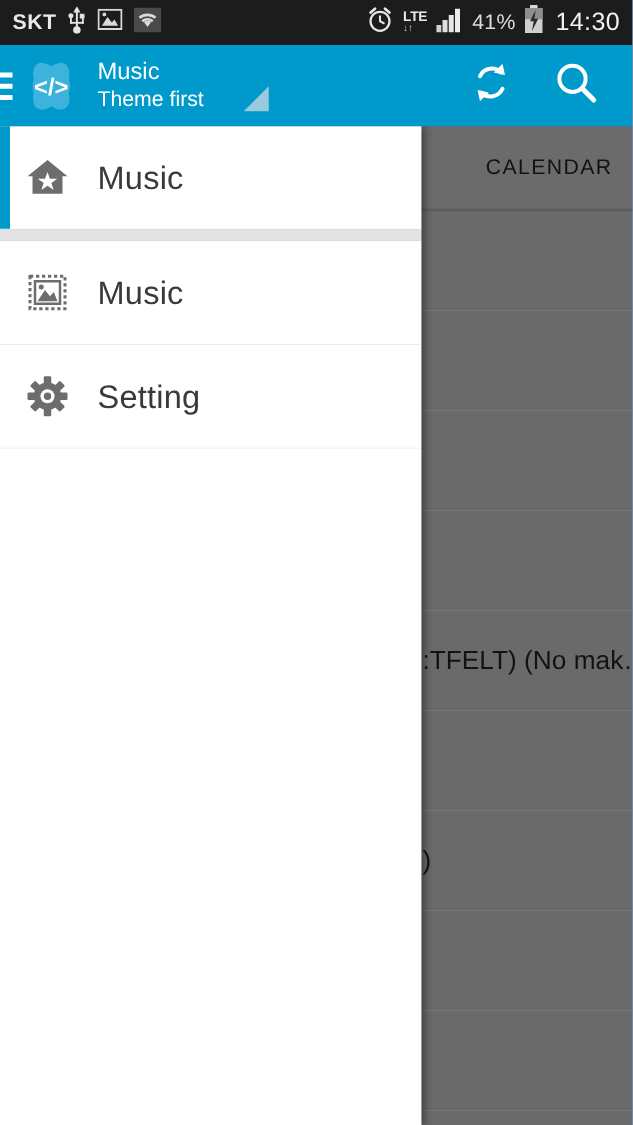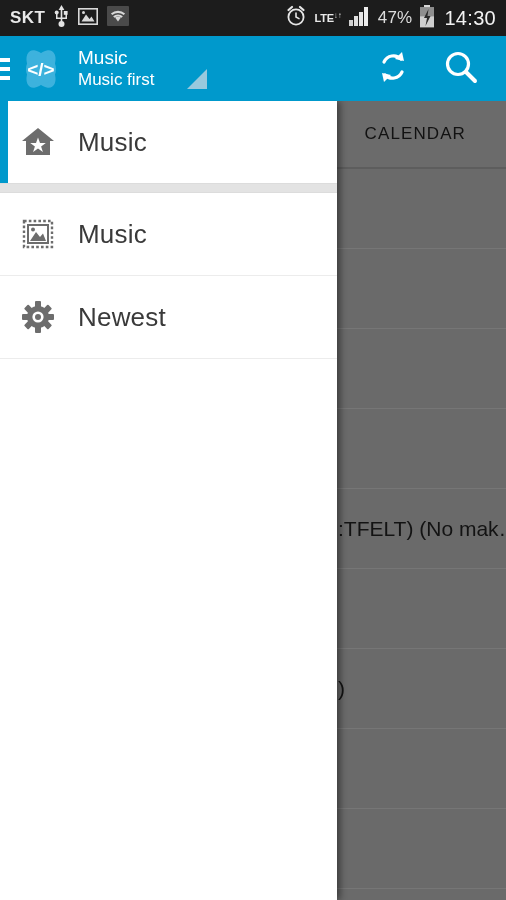--- a/index.html
+++ b/index.html
@@ -24,21 +24,21 @@
     display:flex; align-items:center;
     padding:0 10px;
     color:#e8e8e8;
   }
   .sb-left { display:flex; align-items:center; gap:9px; }
   .sb-right { display:flex; align-items:center; gap:7px; margin-left:auto; }
   .sb-carrier { font-size:17px; font-weight:bold; letter-spacing:.4px; color:#e9e9e9; }
   .sb-ico { display:block; }
   .sb-pct { font-size:17px; color:#dcdcdc; letter-spacing:.2px; }
   .sb-time { font-size:20px; color:#f2f2f2; letter-spacing:.3px; margin-left:2px; }
-  .lte-wrap { display:flex; align-items:flex-start; line-height:1; }
+  .lte-wrap { display:flex; flex-direction:column; align-items:flex-start; line-height:1; }
   .lte-txt { font-size:11px; font-weight:bold; color:#e9e9e9; letter-spacing:-.2px; }
   .lte-arrows { font-size:8px; color:#cfcfcf; margin-top:-1px; }
 
   
   #appbar {
     position:absolute; left:0; top:36px;
     width:506px; height:65px;
     background:#0099cc;
     display:flex; align-items:center;
     z-index:6;
@@ -68,21 +68,21 @@
     z-index:1;
   }
   #tabbar {
     height:68px; width:100%;
     background:#6b6b6b;
     border-bottom:2px solid #5d5d5d;
     display:flex; align-items:center; justify-content:flex-end;
   }
   .tab-label {
     font-size:17px; color:#121212; letter-spacing:1.1px;
-    padding-right:40px;
+    padding-right:16px;
   }
   .bg-row {
     height:80px; width:100%;
     border-bottom:1px solid #767676;
     display:flex; align-items:center;
     padding-left:8px;
     overflow:hidden;
   }
   .bg-row-text {
     font-size:21px; color:#131313;
@@ -173,21 +173,21 @@
         <span class="lte-arrows">↓↑</span>
       </span>
       <span class="sb-ico">
         <svg width="22" height="20" viewBox="0 0 22 20">
           <rect x="0" y="14" width="4" height="6" fill="#d2d2d2"></rect>
           <rect x="5" y="10" width="4" height="10" fill="#dedede"></rect>
           <rect x="10" y="6" width="4" height="14" fill="#e6e6e6"></rect>
           <rect x="15" y="1" width="4" height="19" fill="#ededed"></rect>
         </svg>
       </span>
-      <span class="sb-pct">47%</span>
+      <span class="sb-pct">41%</span>
       <span class="sb-ico">
         <svg width="16" height="23" viewBox="0 0 16 23">
           <rect x="5" y="0" width="6" height="2.4" fill="#d7d7d7"></rect>
           <rect x="1" y="2.4" width="14" height="20" fill="#cfcfcf"></rect>
           <rect x="1" y="2.4" width="14" height="9" fill="#8e8e8e"></rect>
           <polygon points="9.5,4 5,13 8,13 6.5,21 11.5,11 8.5,11" fill="#2a2a2a"></polygon>
         </svg>
       </span>
       <span class="sb-time">14:30</span>
     </div>
@@ -206,21 +206,21 @@
           <ellipse cx="23" cy="23" rx="11" ry="21" transform="rotate(32 23 23)"></ellipse>
           <ellipse cx="23" cy="23" rx="11" ry="21" transform="rotate(-32 23 23)"></ellipse>
           <circle cx="23" cy="23" r="15"></circle>
         </g>
         <text x="23" y="30" font-family="Liberation Sans, sans-serif" font-size="19" fill="#ffffff" text-anchor="middle" font-weight="bold">&lt;/&gt;</text>
       </svg>
     </div>
 
     <div id="title-block">
       <span class="app-title">Music</span>
-      <span class="app-sub">Music first</span>
+      <span class="app-sub">Theme first</span>
     </div>
 
     <div id="sort-tri"></div>
 
     <div class="bar-actions">
       <span>
         <svg width="38" height="38" viewBox="0 0 38 38">
           <path d="M10 14 A10.5 10.5 0 0 1 27 11" fill="none" stroke="#ffffff" stroke-width="3.2" stroke-linecap="round"></path>
           <polygon points="28,4 30,13 21,11" fill="#ffffff"></polygon>
           <path d="M28 24 A10.5 10.5 0 0 1 11 27" fill="none" stroke="#ffffff" stroke-width="3.2" stroke-linecap="round"></path>
@@ -313,21 +313,21 @@
             <rect x="4.5" y="5.5" width="6" height="7" rx="1" transform="rotate(-45 7.5 9)"></rect>
             <rect x="23.5" y="21.5" width="6" height="7" rx="1" transform="rotate(-45 26.5 25)"></rect>
             <rect x="23.5" y="5.5" width="6" height="7" rx="1" transform="rotate(45 26.5 9)"></rect>
             <rect x="4.5" y="21.5" width="6" height="7" rx="1" transform="rotate(45 7.5 25)"></rect>
             <circle cx="17" cy="17" r="11"></circle>
           </g>
           <circle cx="17" cy="17" r="5.6" fill="#ffffff"></circle>
           <circle cx="17" cy="17" r="3" fill="#6d6d6d"></circle>
         </svg>
       </span>
-      <span class="d-label">Newest</span>
+      <span class="d-label">Setting</span>
     </div>
 
     <div class="thin-div"></div>
 
     <div id="drawer-rest"></div>
   </div>
 
 </div>
 
 </body></html>

